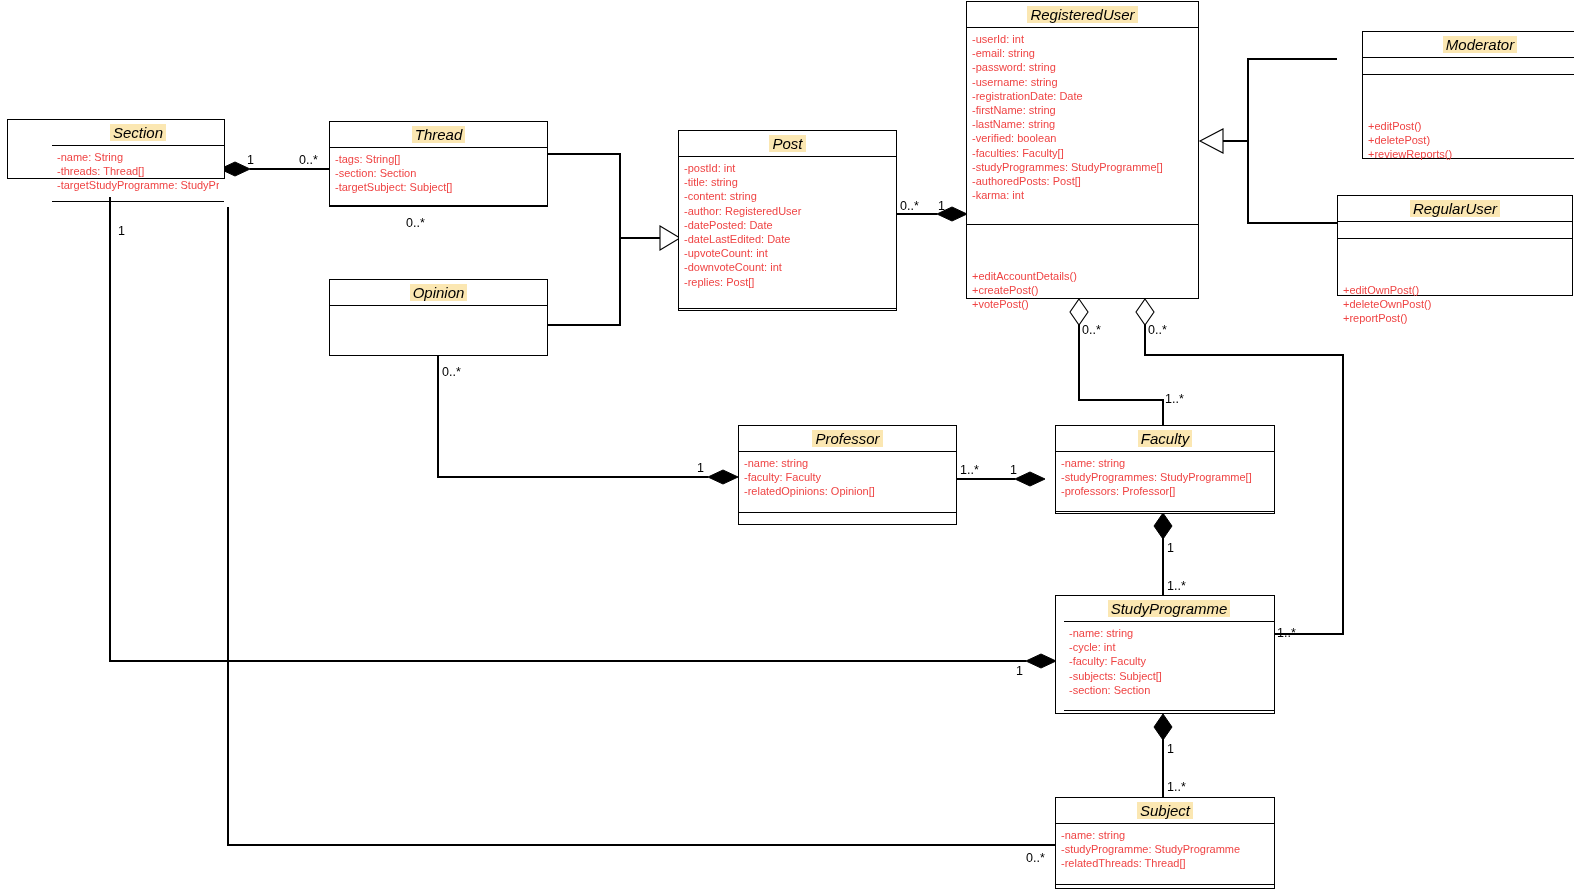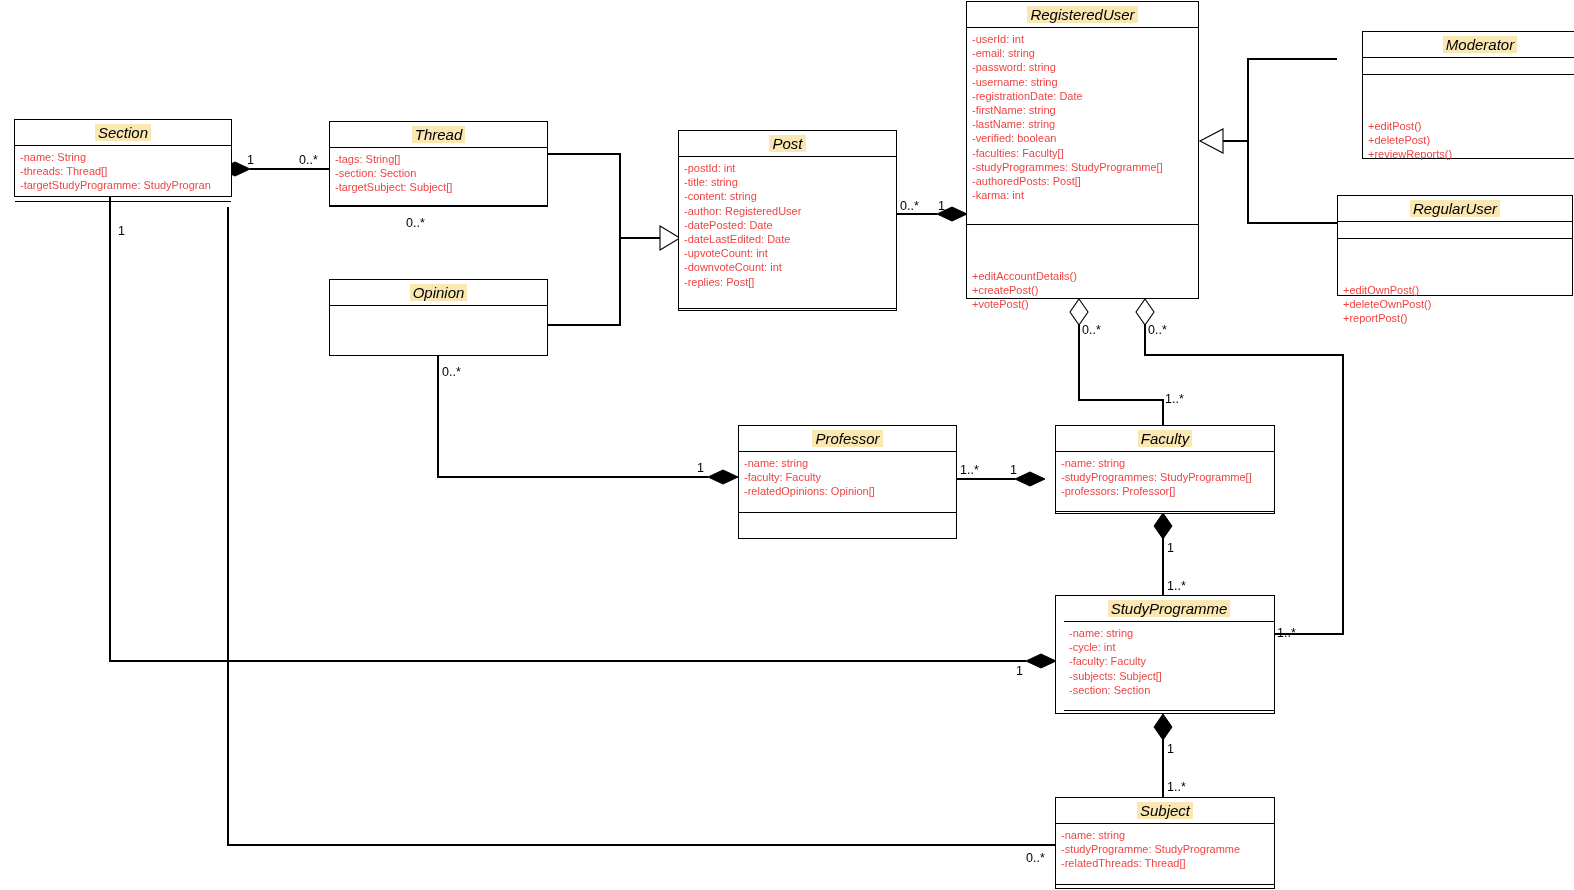--- a/index.html
+++ b/index.html
@@ -200,21 +200,21 @@
 
     
     <g>
       <polyline points="228,207 228,845 1056,845"></polyline>
       <text class="mult" x="406" y="227">0..*</text>
       <text class="mult" x="1026" y="862">0..*</text>
     </g>
 
   </svg>
 
-  <div class="uml-class" style="left:14px; top:119px; width:218px; height:78px;">
+  <div class="uml-class" style="left:7px; top:119px; width:218px; height:60px;padding-left:44px;">
     <div class="uml-title">
       <span>Section</span>
     </div>
     <div class="uml-attrs" style="height:46px;">
       <div class="uml-line">-name: String</div>
       <div class="uml-line">-threads: Thread[]</div>
       <div class="uml-line">-targetStudyProgramme: StudyProgran</div>
     </div>
     <div class="uml-ops"></div>
   </div>
@@ -298,21 +298,21 @@
       <span>RegularUser</span>
     </div>
     <div class="uml-attrs" style="height:7px;"></div>
     <div class="uml-ops">
       <div class="uml-line">+editOwnPost()</div>
       <div class="uml-line">+deleteOwnPost()</div>
       <div class="uml-line">+reportPost()</div>
     </div>
   </div>
 
-  <div class="uml-class" style="left:738px; top:425px; width:219px; height:114px;">
+  <div class="uml-class" style="left:738px; top:425px; width:219px; height:100px;">
     <div class="uml-title">
       <span>Professor</span>
     </div>
     <div class="uml-attrs" style="height:51px;">
       <div class="uml-line">-name: string</div>
       <div class="uml-line">-faculty: Faculty</div>
       <div class="uml-line">-relatedOpinions: Opinion[]</div>
     </div>
     <div class="uml-ops"></div>
   </div>

